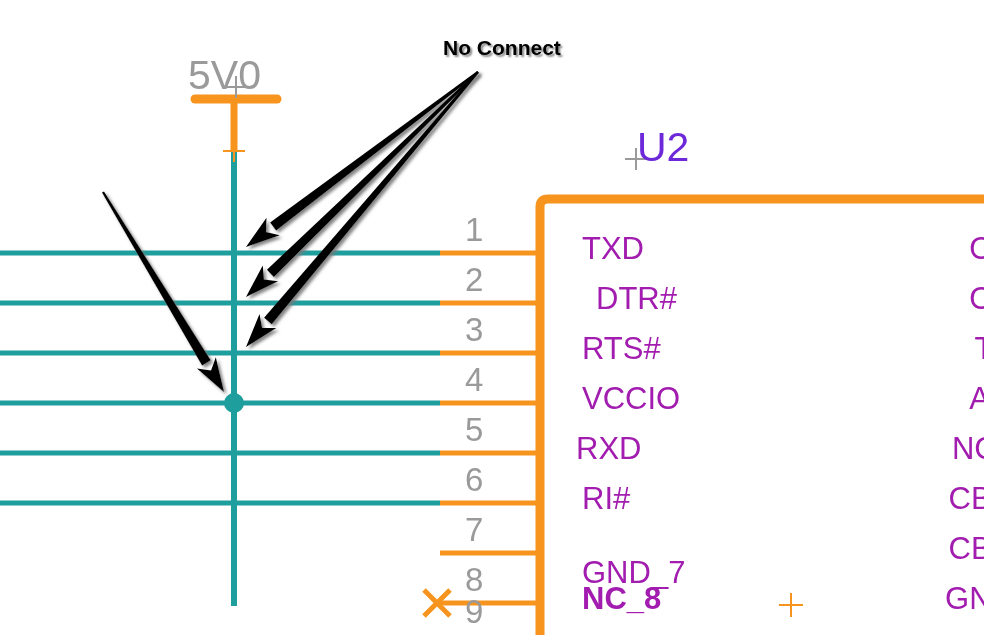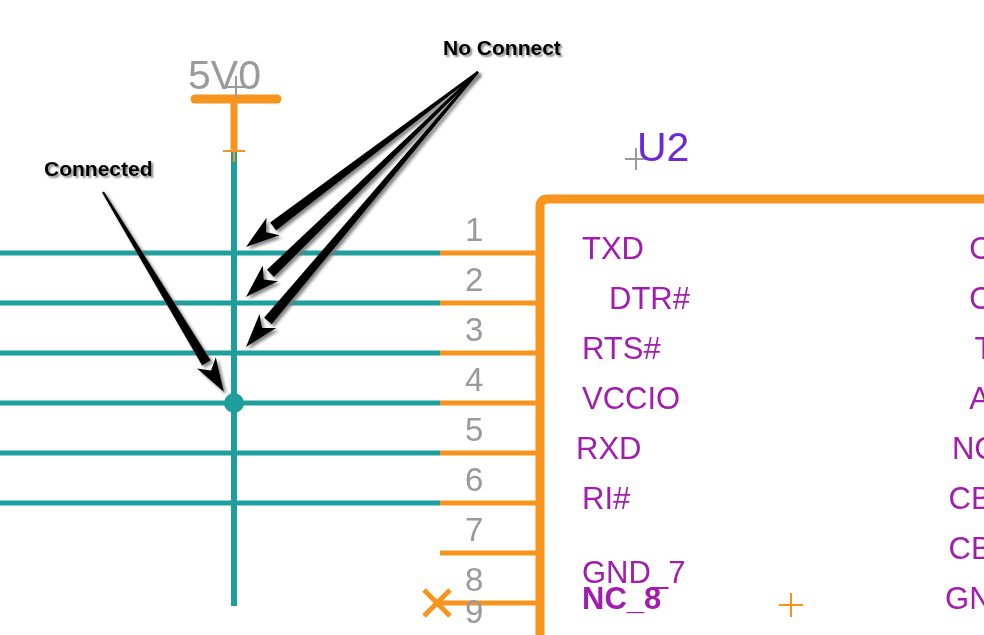--- a/index.html
+++ b/index.html
@@ -134,29 +134,28 @@
           <path d="M 477.08279885131714 71.22621575820207 L 264.1022153980959 317.78853311316016 L 271.7455583037866 324.23673512814287 L 478.91720114868286 72.77378424179793 Z" fill="#000000"></path>
           <path d="M 246 347 L 259.51620965468146 313.9196119041705 L 262.1205050374568 327.8916427357732 L 276.331564047201 328.10565633713253 Z" fill="#000000"></path>
         </g>
       </g>
   </svg>
 
   <div class="netlabel" style="left:188px; top:52px;">5V0</div>
 
   <div class="designator" style="left:637px; top:124px;">U2</div>
 
-  <div class="anno-label" style="left:44px; top:157px;">Connected</div>
 
   <div class="anno-label" style="left:443px; top:36px;">No Connect</div>
 
   <div id="pin-text-layer">
       <div class="pin-num" style="left: 465px; top: 211px;">1</div>
       <div class="pin-label" style="left: 582px; top: 231px;">TXD</div>
       <div class="pin-num" style="left: 465px; top: 261px;">2</div>
-      <div class="pin-label" style="left: 609px; top: 281px;">DTR#</div>
+      <div class="pin-label" style="left: 596px; top: 281px;">DTR#</div>
       <div class="pin-num" style="left: 465px; top: 311px;">3</div>
       <div class="pin-label" style="left: 582px; top: 331px;">RTS#</div>
       <div class="pin-num" style="left: 465px; top: 361px;">4</div>
       <div class="pin-label" style="left: 582px; top: 381px;">VCCIO</div>
       <div class="pin-num" style="left: 465px; top: 411px;">5</div>
       <div class="pin-label" style="left: 576px; top: 431px; text-align: center;">RXD</div>
       <div class="pin-num" style="left: 465px; top: 461px;">6</div>
       <div class="pin-label" style="left: 582px; top: 481px;">RI#</div>
       <div class="pin-num" style="left: 465px; top: 511px;">7</div>
       <div class="pin-label" style="left: 582px; top: 531px; margin-top: 24px;">GND_7</div>

